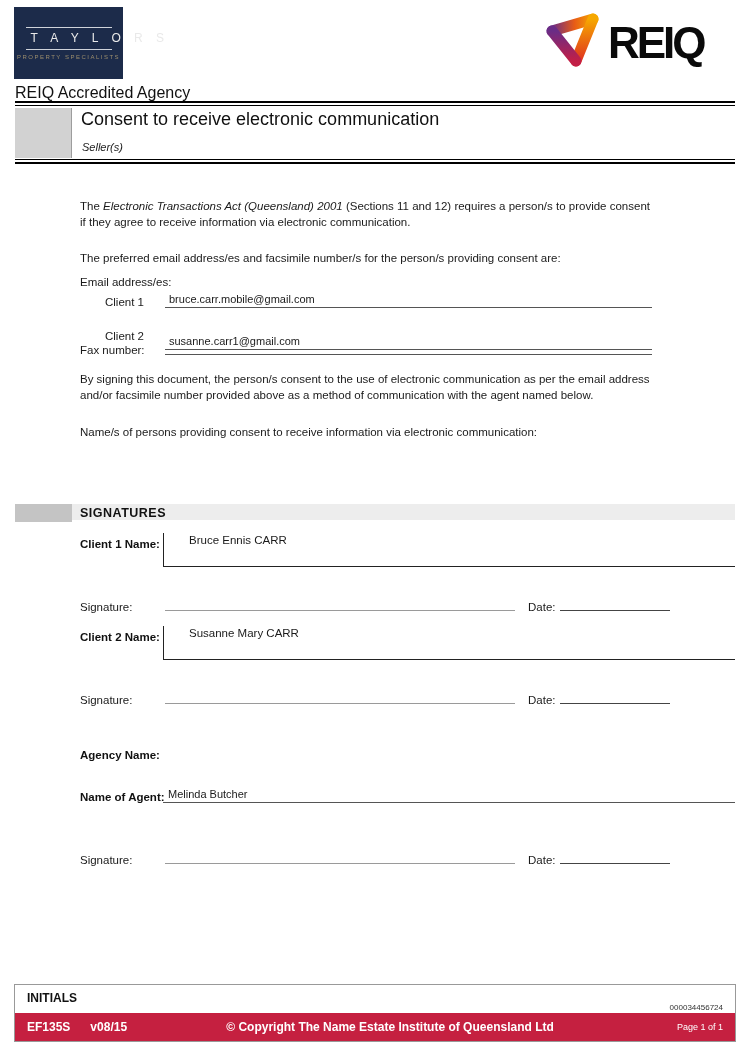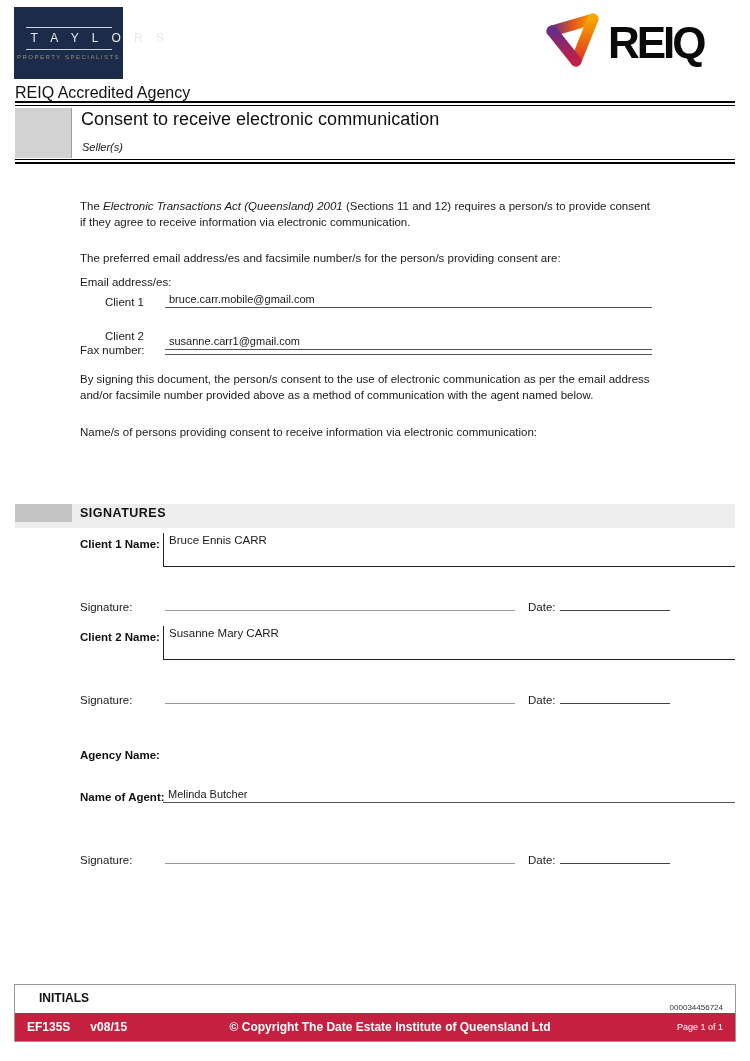--- a/index.html
+++ b/index.html
@@ -37,36 +37,36 @@
                 background:#d2d2d2; border-right:1px solid #9d9d9d; }
   .doc-title { position:absolute; left:66px; top:1px; font-size:18px; color:#101010; white-space:nowrap; }
   .doc-subtitle { position:absolute; left:67px; top:33px; font-size:11px; font-style:italic; color:#222; }
   
   .body-text { position:absolute; font-size:11.5px; line-height:1.38; color:#1a1a1a; }
   .italic { font-style:italic; }
   .inline-label { position:absolute; font-size:11.5px; color:#1a1a1a; }
   .fill-line { position:absolute; border-bottom:1px solid #555; font-size:11px;
                padding:0 0 2px 4px; white-space:nowrap; }
   
-  .sig-band { position:absolute; left:15px; top:504px; width:720px; height:24px; background:#ededed; }
+  .sig-band { position:absolute; left:15px; top:504px; width:720px; height:16px; background:#ededed; }
   .sig-band-gray { position:absolute; left:0; top:0; width:57px; height:18px; background:#c4c4c4; }
   .sig-heading { position:absolute; left:65px; top:2px; font-size:12.5px; font-weight:bold;
                  letter-spacing:.5px; color:#111; }
   .bold-label { position:absolute; font-size:11.5px; font-weight:bold; color:#111; white-space:nowrap; }
   .name-box { position:absolute; left:163px; width:572px; height:34px;
-              border-left:1.5px solid #222; border-bottom:1.5px solid #222; }
+              border-left:1.5px solid #222; border-bottom:1.5px solid #222;padding-left:20px; }
   .name-box .val { display:block; padding:1px 0 0 5px; font-size:11.5px; color:#1a1a1a; }
   .sig-line { position:absolute; left:165px; width:350px; border-bottom:1px solid #9a9a9a; height:13px; }
   .date-line { position:absolute; left:560px; width:110px; border-bottom:1.5px solid #444; height:13px; }
   .agent-line { position:absolute; left:163px; width:572px; border-bottom:1px solid #555;
                 font-size:11px; padding:0 0 2px 5px; }
   
   .footer-box { position:absolute; left:14px; top:984px; width:722px; height:58px;
                 border:1px solid #999; background:#fff; }
-  .initials { position:absolute; left:12px; top:6px; font-size:12px; font-weight:bold; color:#111;margin-left:12px; }
+  .initials { position:absolute; left:12px; top:6px; font-size:12px; font-weight:bold; color:#111; }
   .serial { position:absolute; right:12px; top:18px; font-size:8px; color:#333; }
   .red-bar { position:absolute; left:0; bottom:0; width:100%; height:28px; background:#c52040;
              display:flex; align-items:center; color:#fff; padding:8px 12px; }
   .red-left { display:flex; gap:20px; font-size:12px; font-weight:bold; }
   .red-center { flex:1; text-align:center; font-size:12px; font-weight:bold; }
   .red-right { font-size:9px; text-align:right; min-width:70px; }
 </style>
 </head>
 <body>
 
@@ -170,18 +170,18 @@
   <div class="date-line" style="top:851px;"></div>
 
   <div class="footer-box">
     <div class="initials">INITIALS</div>
     <div class="serial">000034456724</div>
     <div class="red-bar">
       <div class="red-left">
         <span>EF135S</span>
         <span>v08/15</span>
       </div>
-      <div class="red-center">© Copyright The Date Estate Institute of Queensland Ltd</div>
+      <div class="red-center">© Copyright The Name Estate Institute of Queensland Ltd</div>
       <div class="red-right">Page 1 of 1</div>
     </div>
   </div>
 
 </div>
 
 </body></html>

